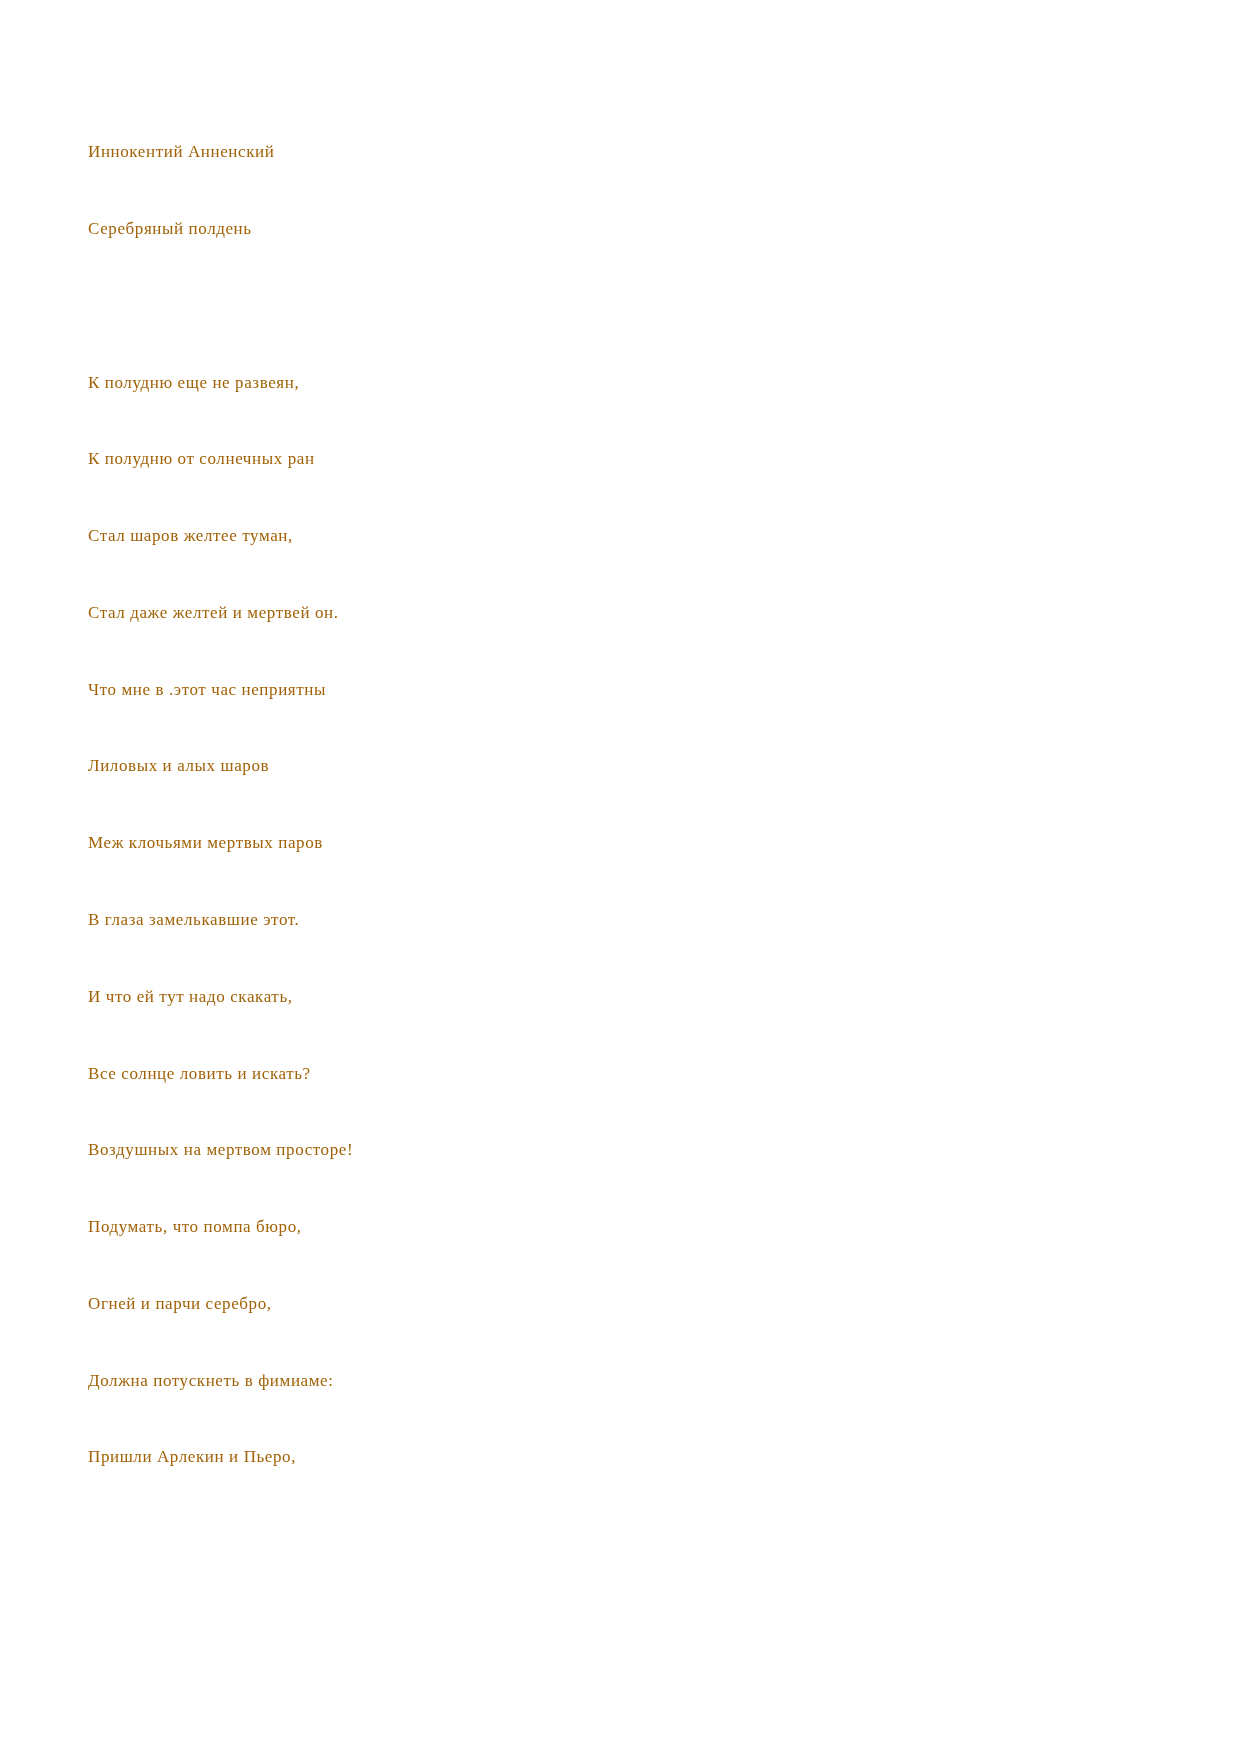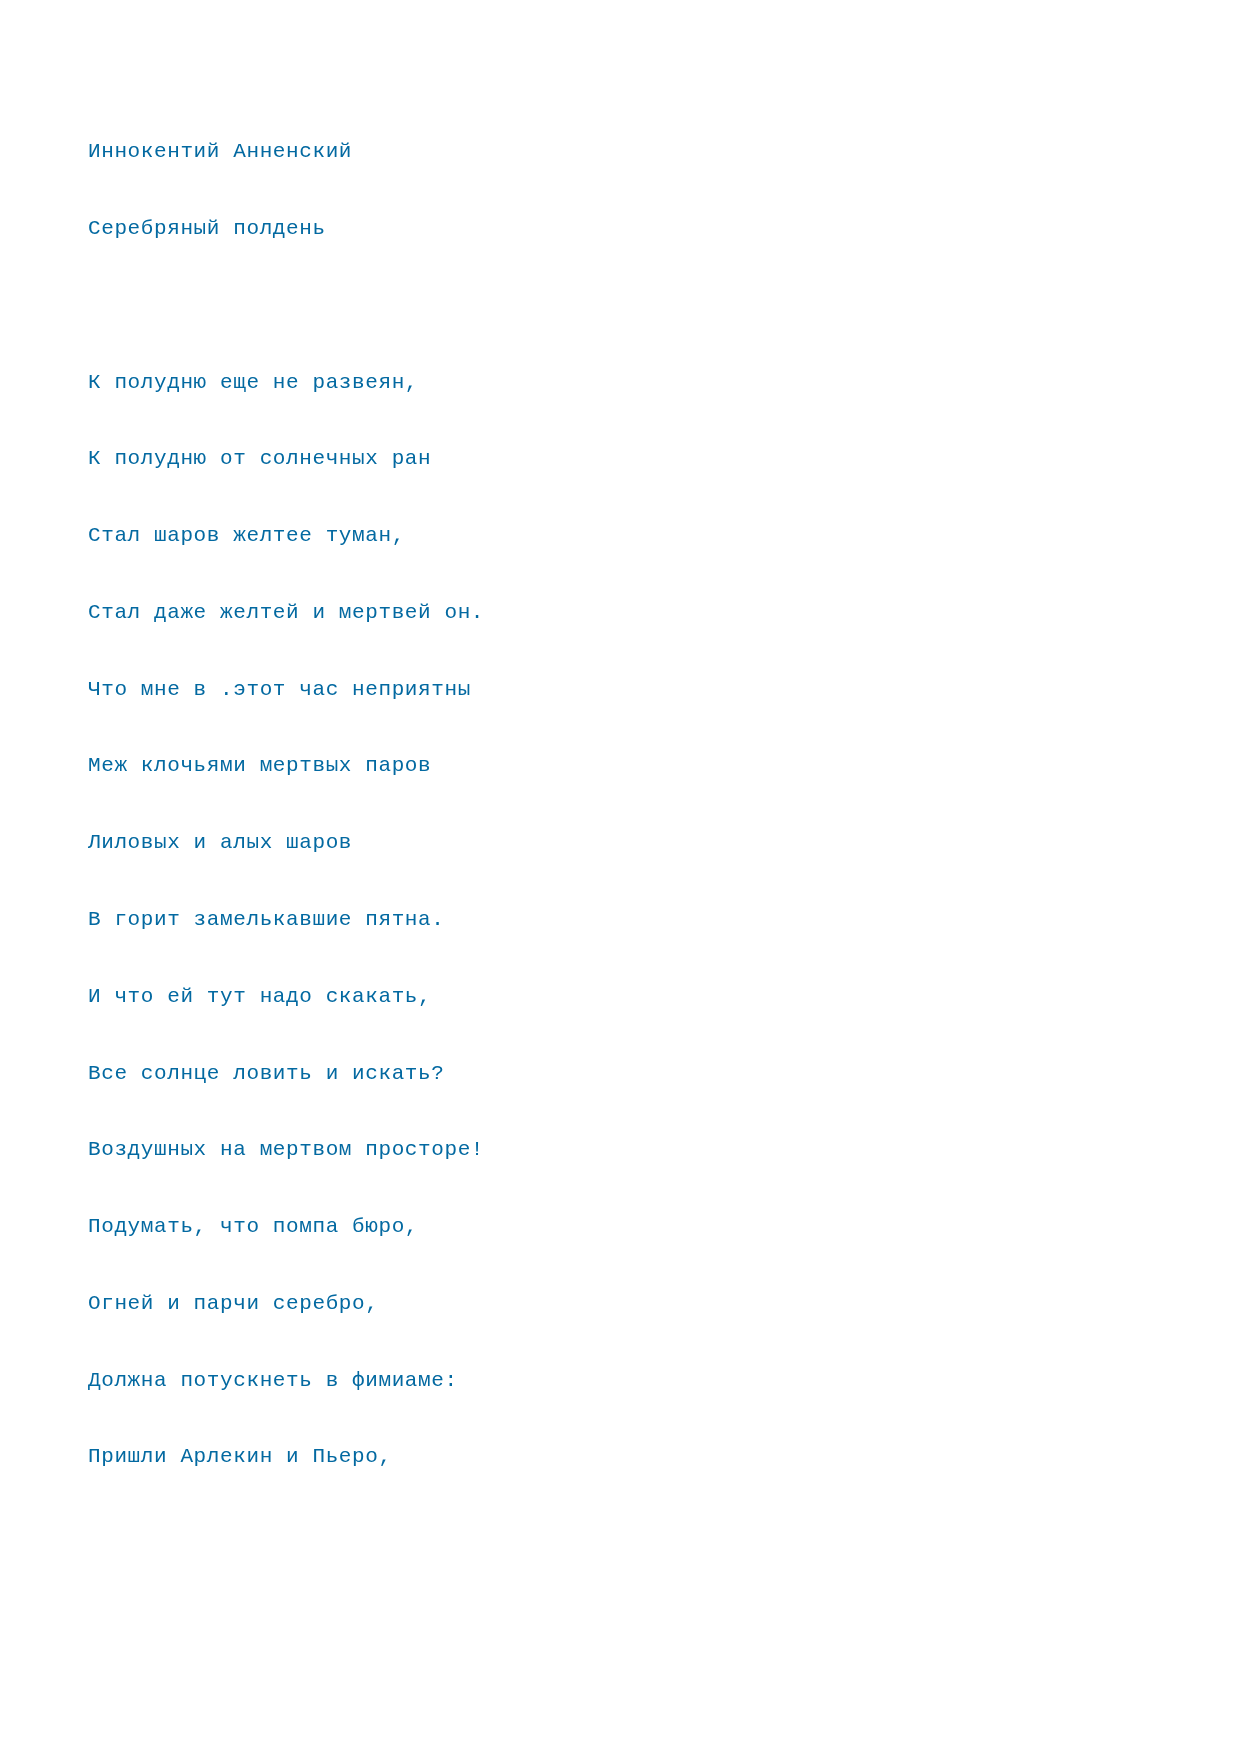--- a/index.html
+++ b/index.html
@@ -14,25 +14,25 @@
     font-family: "DejaVu Sans Mono", monospace;
     color: #1a1a1a;
   }
   .page {
     box-sizing: border-box;
     width: 1242px;
     height: 1755px;
     padding: 88px 0 0 88px;
   }
   .doc-text {
-    font-family: Liberation Mono, monospace;
-    font-size: 21px;
+    font-family: Liberation Serif, serif;
+    font-size: 17px;
     line-height: 25.6px;
     letter-spacing: 0.6px;
-    color: #0369a1;
+    color: #a16207;
     white-space: pre;
   }
   .heading-block {
     margin: 0;
   }
   .heading-line {
     display: block;
   }
   .spacer {
     display: block;
@@ -56,23 +56,23 @@
   </div>
 
   <span class="spacer"></span>
 
   <div class="doc-text poem-block">
     <span class="poem-line">К полудню еще не развеян,</span>
     <span class="poem-line">К полудню от солнечных ран</span>
     <span class="poem-line">Стал шаров желтее туман,</span>
     <span class="poem-line">Стал даже желтей и мертвей он.</span>
     <span class="poem-line">Что мне в .этот час неприятны</span>
+    <span class="poem-line">Лиловых и алых шаров</span>
     <span class="poem-line">Меж клочьями мертвых паров</span>
-    <span class="poem-line">Лиловых и алых шаров</span>
-    <span class="poem-line">В горит замелькавшие пятна.</span>
+    <span class="poem-line">В глаза замелькавшие этот.</span>
     <span class="poem-line">И что ей тут надо скакать,</span>
     <span class="poem-line">Все солнце ловить и искать?</span>
     <span class="poem-line">Воздушных на мертвом просторе!</span>
     <span class="poem-line">Подумать, что помпа бюро,</span>
     <span class="poem-line">Огней и парчи серебро,</span>
     <span class="poem-line">Должна потускнеть в фимиаме:</span>
     <span class="poem-line">Пришли Арлекин и Пьеро,</span>
     
     
   </div>

